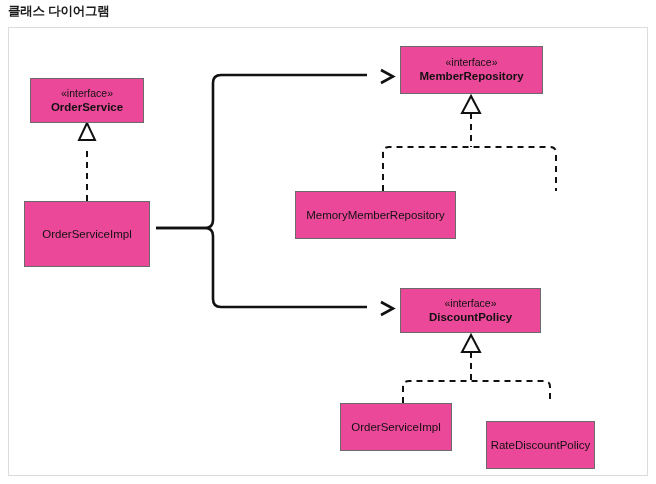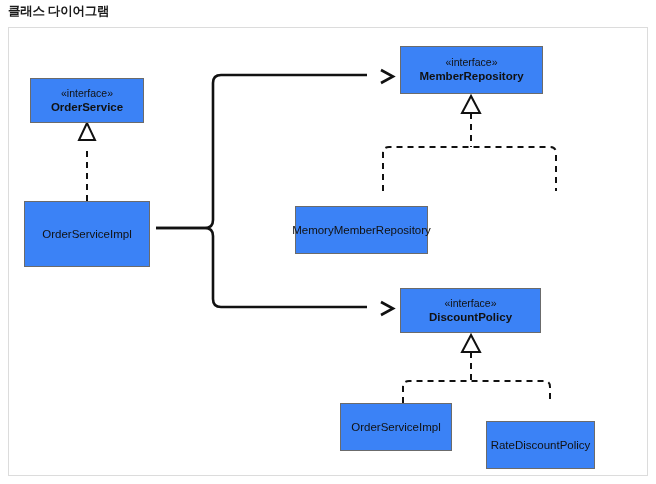--- a/index.html
+++ b/index.html
@@ -14,42 +14,41 @@
     overflow: hidden;
   }
   #page-title {
     position: absolute;
     left: 8px;
     top: 3px;
     font-size: 12.5px;
     font-weight: bold;
     color: #1a1a1a;
     letter-spacing: -0.2px;
-    font-family: Liberation Serif, serif;
   }
   #diagram-frame {
     position: absolute;
     left: 8px;
     top: 27px;
     width: 640px;
     height: 449px;
     border: 1px solid #dcdcdc;
     background: #ffffff;
     box-sizing: border-box;
   }
   #diagram-svg {
     position: absolute;
     left: 0;
     top: 0;
   }
   .uml-box {
     position: absolute;
     box-sizing: border-box;
     border: 1.6px solid #6b6b6b;
-    background: #3b82f6;
+    background: #ec4899;
     display: flex;
     flex-direction: column;
     align-items: center;
     justify-content: center;
     text-align: center;
     color: #111111;
   }
   .stereotype {
     font-size: 10.5px;
     font-weight: normal;
@@ -117,21 +116,21 @@
 
   <div class="uml-box" style="left:15px; top:173px; width:126px; height:66px;">
     <span class="class-name">OrderServiceImpl</span>
   </div>
 
   <div class="uml-box" style="left:391px; top:18px; width:143px; height:48px;">
     <span class="stereotype">«interface»</span>
     <span class="iface-name">MemberRepository</span>
   </div>
 
-  <div class="uml-box" style="left:286px; top:178px; width:133px; height:48px;">
+  <div class="uml-box" style="left:286px; top:163px; width:161px; height:48px;">
     <span class="class-name">MemoryMemberRepository</span>
   </div>
 
 
   <div class="uml-box" style="left:391px; top:260px; width:141px; height:45px;">
     <span class="stereotype">«interface»</span>
     <span class="iface-name">DiscountPolicy</span>
   </div>
 
   <div class="uml-box" style="left:331px; top:375px; width:112px; height:48px;">

